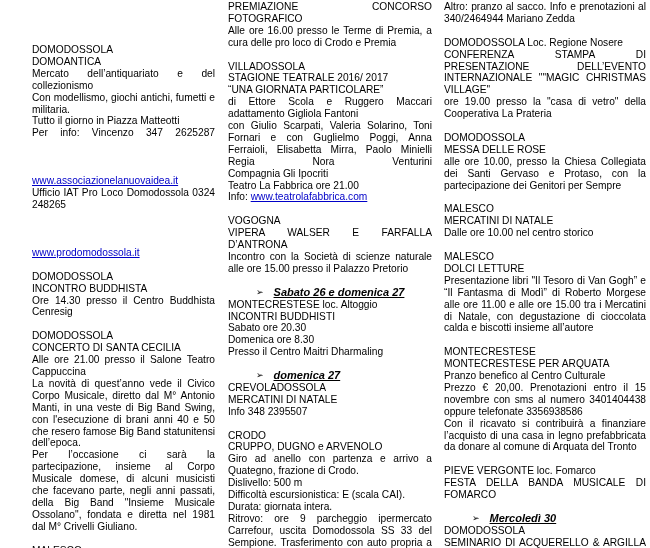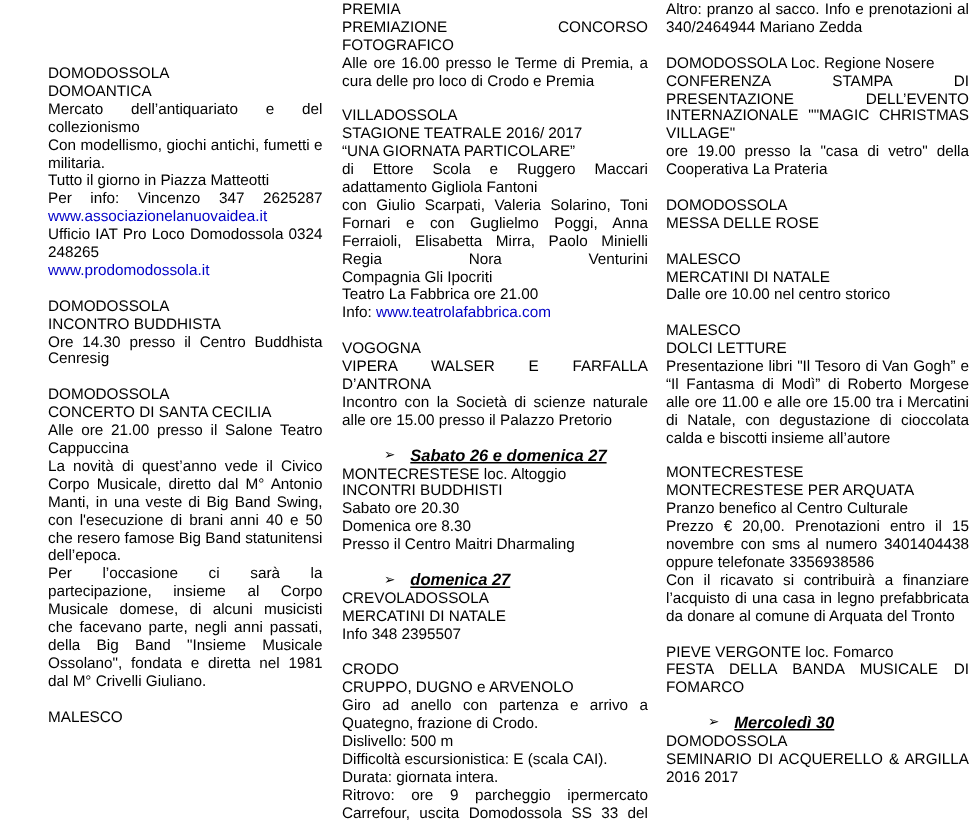--- a/index.html
+++ b/index.html
@@ -62,21 +62,23 @@
   .just {
     text-align: justify;
     text-align-last: left;
   }
   .just-force {
     text-align: justify;
     text-align-last: justify;
   }
   a, .link {
     color: #0000c8;
+    text-decoration: underline;
     word-break: break-all;
+    margin-top: 36px;
   }
   .daybullet {
     display: block;
     padding-left: 28px;
     margin-top: 11.9px;
     margin-bottom: 0;
   }
   .daybullet .arrow {
     font-family: "DejaVu Sans", sans-serif;
     font-size: 9px;
@@ -127,21 +129,20 @@
       <div class="blk">
         <span class="ln plain">MALESCO</span>
 
       </div>
 
     </div>
 
     <div class="col col-2">
 
       <div class="blk">
-        <span class="ln plain">PREMIA</span>
         <span class="ln b">PREMIAZIONE CONCORSO FOTOGRAFICO</span>
         <span class="ln just">Alle ore 16.00 presso le Terme di Premia, a cura delle pro loco di Crodo e Premia</span>
       </div>
 
       <div class="blk">
         <span class="ln plain">VILLADOSSOLA</span>
         <span class="ln b">STAGIONE TEATRALE 2016/ 2017</span>
         <span class="ln b">“UNA GIORNATA PARTICOLARE”</span>
         <span class="ln just-force">di Ettore Scola e Ruggero Maccari</span>
         <span class="ln">adattamento Gigliola Fantoni</span>
@@ -201,20 +202,21 @@
 
       <div class="blk">
         <span class="ln plain">DOMODOSSOLA Loc. Regione Nosere</span>
         <span class="ln b just-force">CONFERENZA STAMPA DI PRESENTAZIONE DELL’EVENTO INTERNAZIONALE ""MAGIC CHRISTMAS VILLAGE"</span>
         <span class="ln just">ore 19.00 presso la "casa di vetro" della Cooperativa La Prateria</span>
       </div>
 
       <div class="blk">
         <span class="ln plain">DOMODOSSOLA</span>
         <span class="ln b">MESSA DELLE ROSE</span>
+        <span class="ln just">alle ore 10.00, presso la Chiesa Collegiata dei Santi Gervaso e Protaso, con la partecipazione dei Genitori per Sempre</span>
       </div>
 
       <div class="blk">
         <span class="ln plain">MALESCO</span>
         <span class="ln b">MERCATINI DI NATALE</span>
         <span class="ln">Dalle ore 10.00 nel centro storico</span>
       </div>
 
       <div class="blk">
         <span class="ln plain">MALESCO</span>

